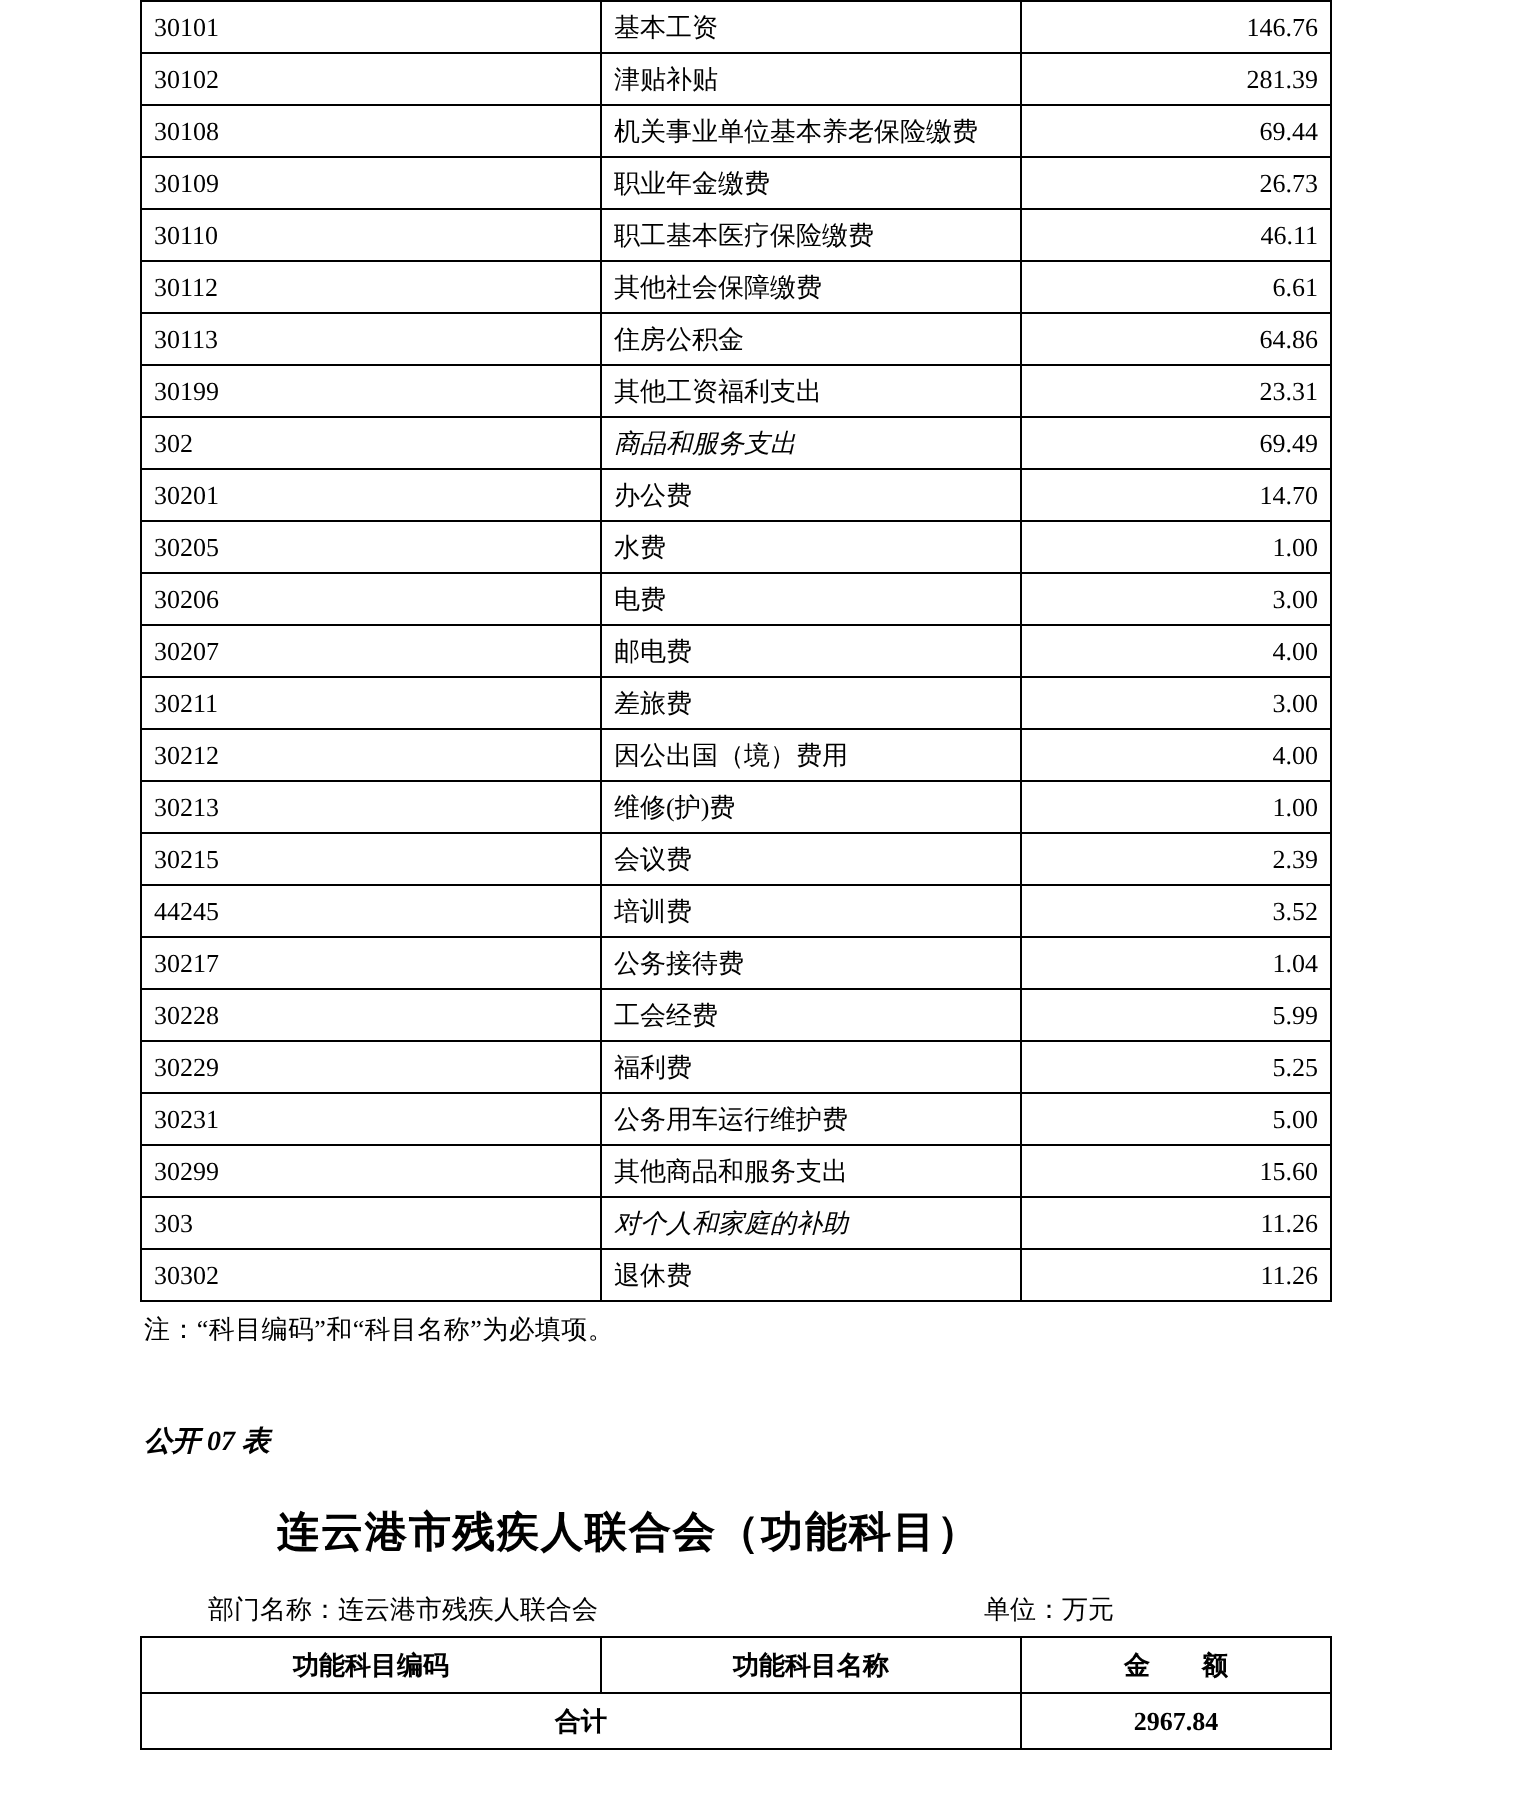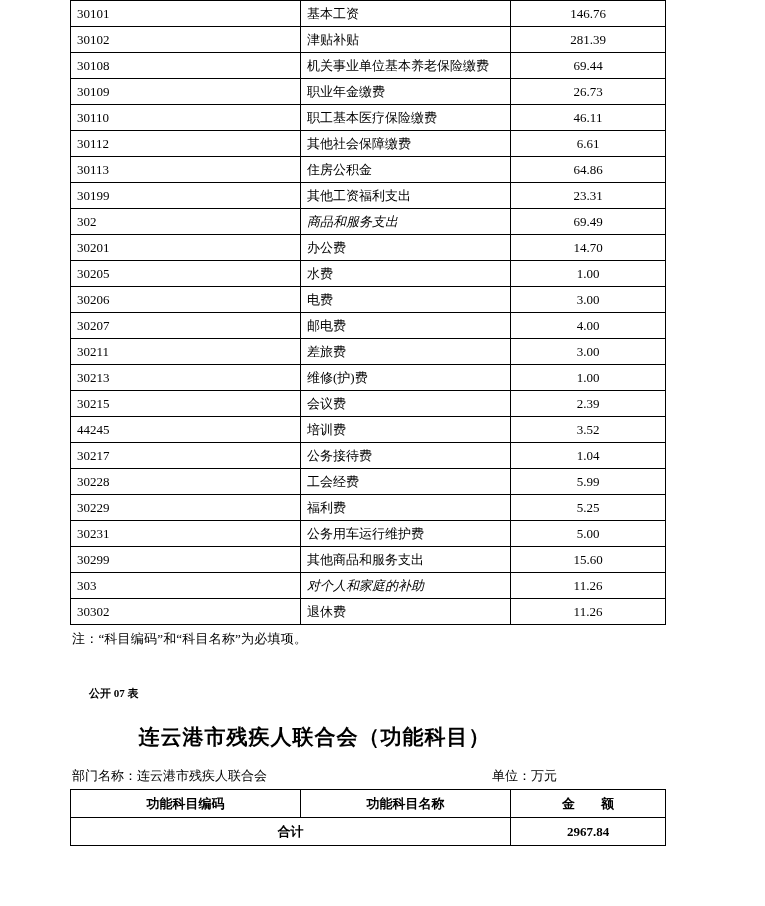--- a/index.html
+++ b/index.html
@@ -36,56 +36,57 @@
     padding: 0 6px;
     vertical-align: middle;
     box-sizing: border-box;
   }
   .col-code { width: 230px; }
   .col-name { width: 210px; }
   .col-amt  { width: 155px; text-align: center; }
 
   .cell-code { text-align: left; padding-left: 8px; }
   .cell-name { text-align: left; padding-left: 6px; }
-  .cell-amt  { text-align: center; }
+  .cell-amt  { text-align: right; }
 
   
   .ind-1 { padding-left: 22px; }
   .ind-0 { padding-left: 6px; font-style: italic; }
 
   .note {
     font-size: 13px;
     margin-top: 5px;
     margin-left: 2px;
     letter-spacing: 0.2px;
   }
 
   
   .sec-label {
-    font-size: 11px;
+    font-size: 14px;
     font-weight: bold;
     margin-top: 38px;
-    margin-left: 19px;
+    margin-left: 2px;
+    font-style: italic;
   }
   .sec-title {
     text-align: center;
     font-size: 21px;
     font-weight: bold;
     margin-top: 22px;
     letter-spacing: 1px;
   }
   .meta-row {
     display: flex;
     justify-content: space-between;
     align-items: flex-end;
     font-size: 13px;
     margin-top: 16px;
     padding: 0 2px 4px 2px;
   }
-  .meta-left { text-align: left; }
+  .meta-left { text-align: left; margin-left: 32px; }
   .meta-right { text-align: right; margin-left: 48px; }
 
   table.fn-table {
     border-collapse: collapse;
     width: 595px;
     table-layout: fixed;
   }
   table.fn-table td {
     border: 1px solid #000000;
     height: 28px;
@@ -175,20 +176,25 @@
         </tr>
         <tr>
           <td class="cell-code">30207</td>
           <td class="cell-name ind-1">邮电费</td>
           <td class="cell-amt">4.00</td>
         </tr>
         <tr>
           <td class="cell-code">30211</td>
           <td class="cell-name ind-1">差旅费</td>
           <td class="cell-amt">3.00</td>
+        </tr>
+        <tr>
+          <td class="cell-code">30212</td>
+          <td class="cell-name ind-1">因公出国（境）费用</td>
+          <td class="cell-amt">4.00</td>
         </tr>
         <tr>
           <td class="cell-code">30213</td>
           <td class="cell-name ind-1">维修(护)费</td>
           <td class="cell-amt">1.00</td>
         </tr>
         <tr>
           <td class="cell-code">30215</td>
           <td class="cell-name ind-1">会议费</td>
           <td class="cell-amt">2.39</td>

